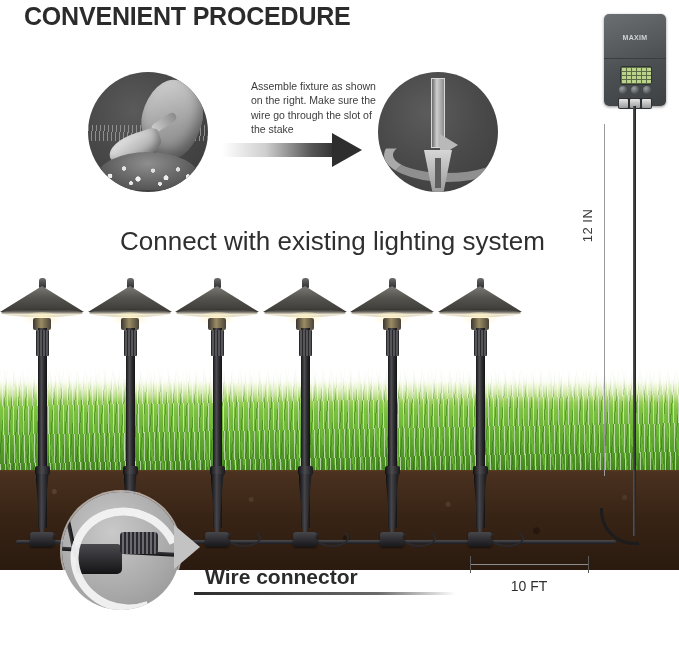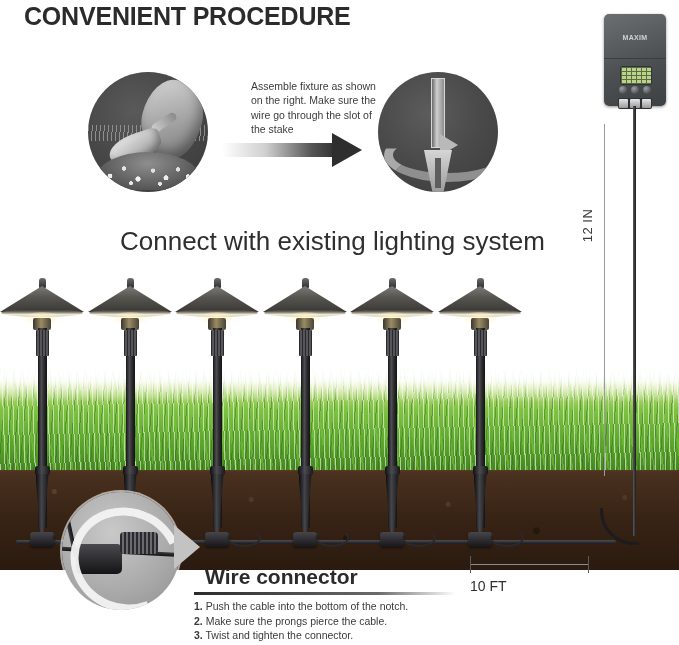--- a/index.html
+++ b/index.html
@@ -163,21 +163,21 @@
   .riser-curve{position:absolute;left:600px;top:508px;width:36px;height:34px;
       border-left:3px solid #1c1c1f;border-bottom:3px solid #1c1c1f;
       border-bottom-left-radius:34px;}
 
   
   .dim-v-line{position:absolute;left:604px;top:124px;width:1px;height:352px;background:#9a9a9a;}
   .dim-v-label{position:absolute;left:571px;top:218px;font-size:13px;color:#3a3a3a;
       transform:rotate(-90deg);transform-origin:center;letter-spacing:.5px;white-space:nowrap;}
   .dim-h{position:absolute;left:470px;top:564px;width:118px;height:1px;background:#8d8d8d;}
   .dim-tick{position:absolute;top:556px;width:1px;height:17px;background:#5a5a5a;}
-  .dim-h-label{position:absolute;left:470px;top:578px;width:118px;
+  .dim-h-label{position:absolute;left:470px;top:578px;width:118px;text-align:center;
       font-size:14px;color:#2f2f2f;}
 
   
   .wc-circ{position:absolute;left:62px;top:492px;width:118px;height:118px;border-radius:50%;
       background:radial-gradient(circle at 42% 34%,#c9c9c9,#a8a8a8 60%,#8f8f8f 100%);
       box-shadow:0 0 0 2px rgba(255,255,255,.6);overflow:hidden;}
   .wc-cable{position:absolute;left:-4px;top:58px;width:130px;height:4px;
       background:linear-gradient(180deg,#3a3a3e,#131316);transform:rotate(3deg);}
   .wc-cable2{position:absolute;left:6px;top:10px;width:4px;height:56px;
       background:linear-gradient(90deg,#3a3a3e,#131316);
@@ -353,19 +353,14 @@
     <div class="wc-cable"></div>
     <div class="wc-cable2"></div>
     <div class="wc-body"></div>
     <div class="wc-cap"></div>
     <div class="wc-arrow"></div>
   </div>
   <div class="wc-pointer"></div>
 
   <div class="wc-title">Wire connector</div>
   <div class="wc-rule"></div>
-  <div class="wc-steps" id="steps-host">
-      <div><b>1.</b> Push the cable into the bottom of the notch.</div>
-      <div><b>2.</b> Make sure the prongs pierce the cable.</div>
-      <div><b>3.</b> Twist and tighten the connector.</div>
-    </div>
 
 </div>
 
 </body></html>

